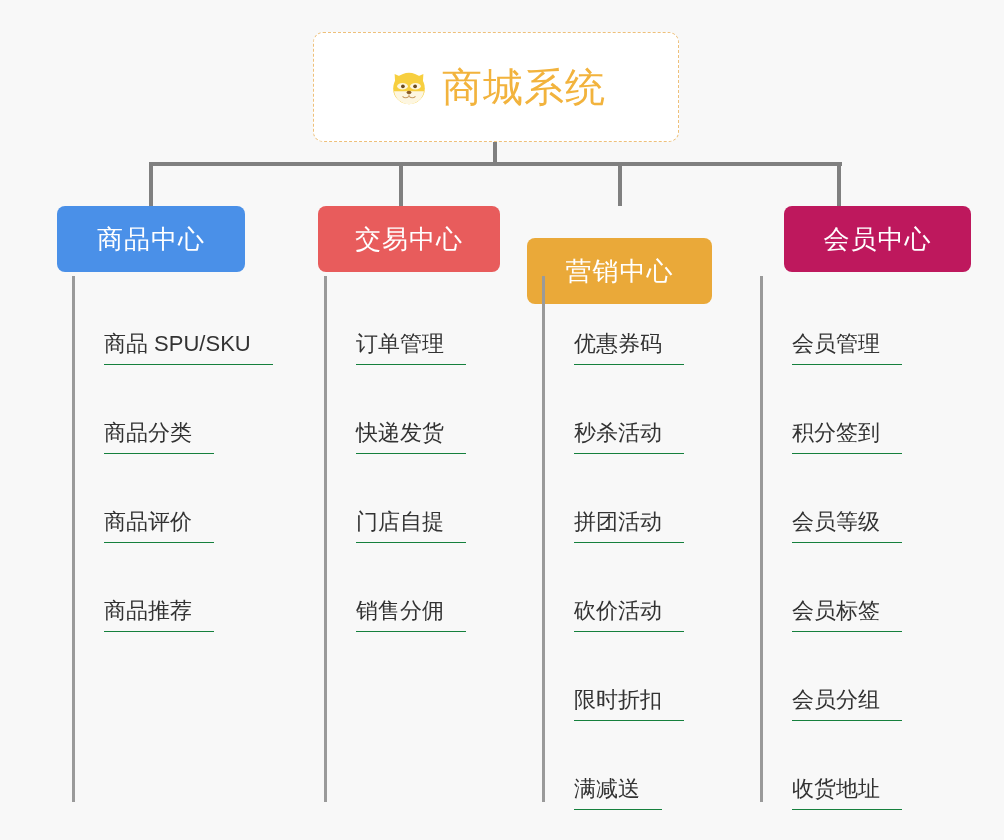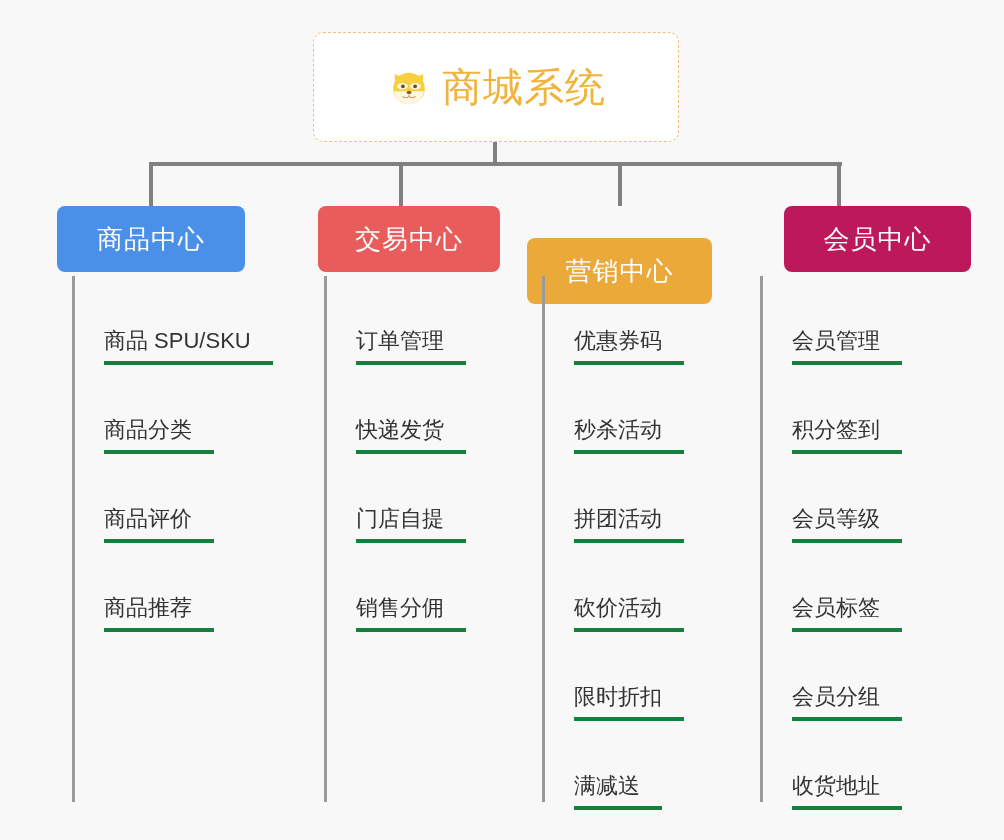--- a/index.html
+++ b/index.html
@@ -113,21 +113,21 @@
     display: flex;
     align-items: flex-end;
     padding-left: 32px;
   }
   .item-label {
     font-size: 22px;
     line-height: 1;
     color: #333333;
     white-space: nowrap;
     padding-bottom: 9px;
-    border-bottom: 4px solid #15803d;
+    border-bottom: 1px solid #15803d;
     padding-right: 22px;
   }
 </style>
 </head>
 <body>
 
 <div id="diagram">
 
   <div class="root-node">
     <span class="root-emoji">

